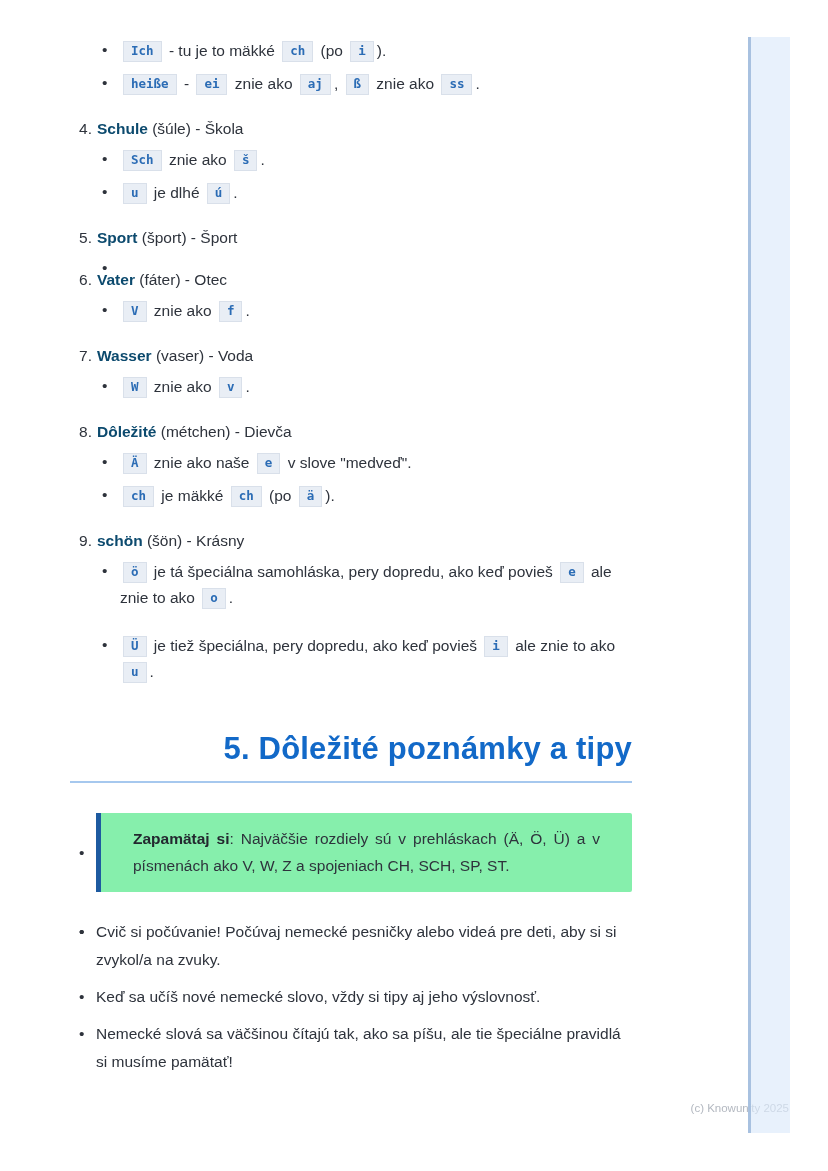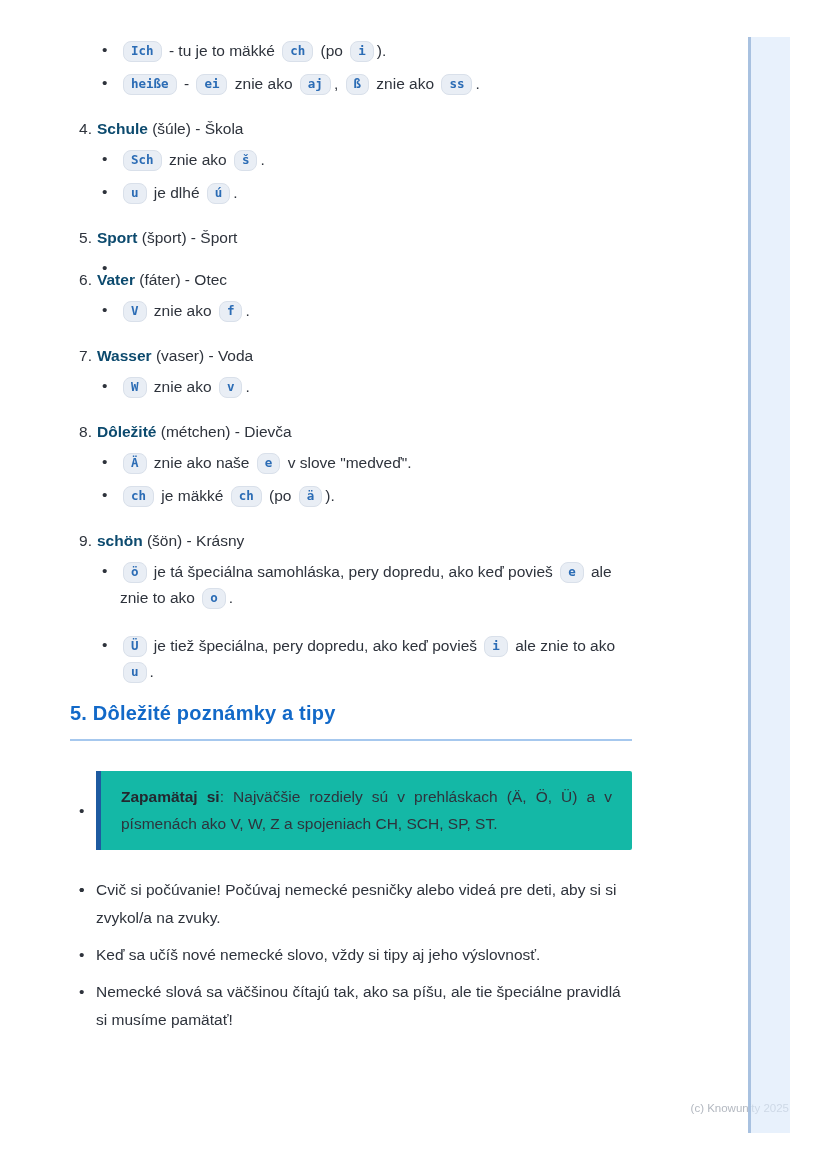--- a/index.html
+++ b/index.html
@@ -15,21 +15,21 @@
   .content { position:absolute; left:70px; top:38px; width:562px; }
 
   
   .badge {
     display:inline-block;
     font-family:"DejaVu Sans Mono", monospace;
     font-size:12.5px; font-weight:bold;
     color:#2b6cb5;
     background:#e9eef5;
     border:1px solid #d9e0ea;
-    border-radius:8px;
+    border-radius:0;
     padding:2px 7px 3px;
     margin:0 3px;
     line-height:1.1;
     vertical-align:1px;
     white-space:nowrap;
   }
 
   
   .sub-bullet { position:relative; padding-left:50px; margin-bottom:7px; font-size:15.5px; line-height:26px; }
   .sub-bullet > .dot { position:absolute; left:32px; top:-1px; }
@@ -38,36 +38,37 @@
   .dot { color:#2e333c; }
 
   
   .vocab-item { margin-top:22px; }
   .vocab-header { display:flex; font-size:15.5px; line-height:20px; margin-bottom:8px; }
   .vocab-header .num { width:22px; text-align:right; margin-right:5px; flex:none; }
   .vocab-header strong { color:#0c4a6e; }
 
   
   .section-heading {
-    margin-top:17px;
-    font-size:20px; font-weight:bold;
+    margin-top:46px;
+    font-size:31px; font-weight:bold;
     color:#1269c8;
     letter-spacing:0.2px;
     padding-bottom:14px;
     border-bottom:2px solid #a6c8ee;
     margin-bottom:30px;
+    text-align:right;
   }
 
   
   .callout-row { margin-bottom:26px; }
   .callout-row > .dot { top:50%; transform:translateY(-50%); }
   .callout {
     border-left:5px solid #1d5aa0;
-    background:#14b8a6;
-    padding:12px 20px 13px;
+    background:#86efac;
+    padding:12px 32px 13px;
     font-size:15.5px; line-height:27px;
     text-align:justify;
     border-radius:0 2px 2px 0;
   }
   .callout strong { color:#23282f; }
 
   
   .footer {
     position:absolute; top:1102px; right:39px;
     font-size:11.5px; color:#b3b8c0;

